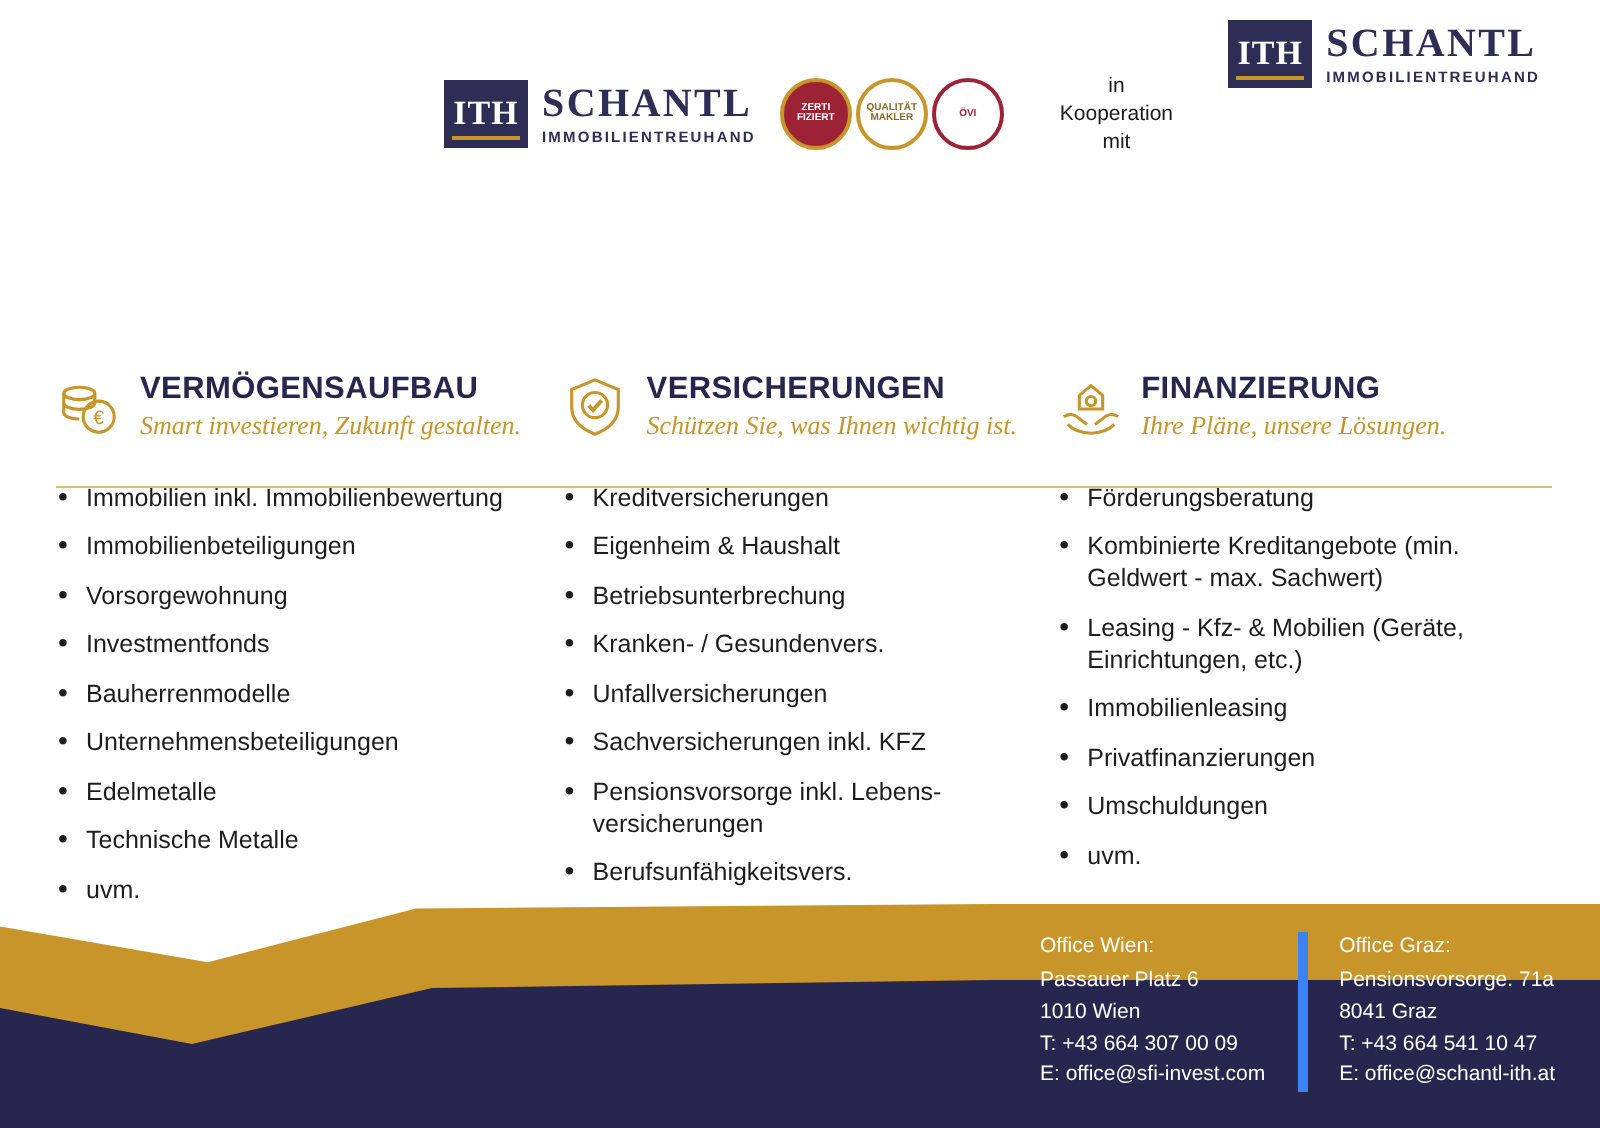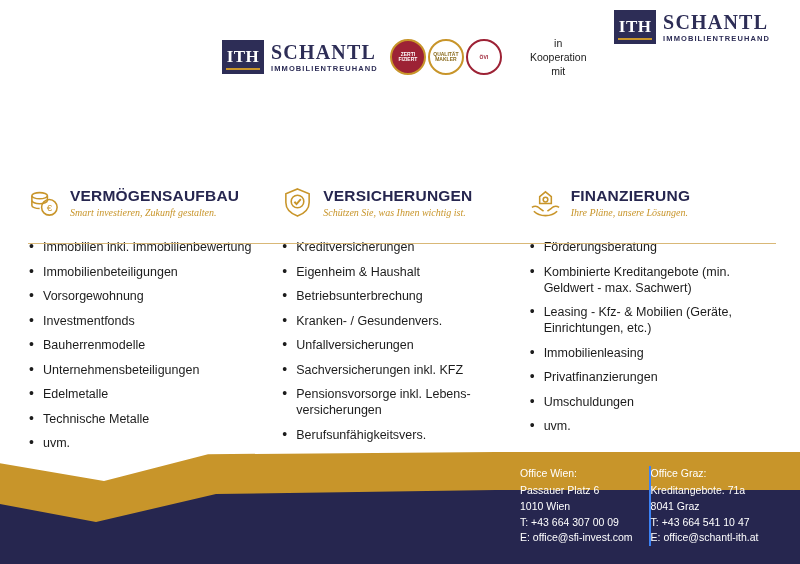--- a/index.html
+++ b/index.html
@@ -120,21 +120,21 @@
   .col-icon svg { display: block; }
   .col-title {
     font-size: 15.5px;
     font-weight: bold;
     color: #26264f;
     letter-spacing: 0.2px;
   }
   .col-sub {
     font-family: "Liberation Serif", serif;
     font-style: italic;
-    font-size: 10px;
+    font-size: 13px;
     color: #c8952a;
     margin-top: 2px;
   }
   .col-head-text { line-height: 1.15; }
 
   .divider {
     position: absolute;
     top: 243px; left: 28px; right: 24px;
     height: 1px; background: #d9b877;
   }
@@ -175,21 +175,21 @@
   }
   .footer-cols {
     position: absolute;
     left: 520px; bottom: 18px;
     display: flex;
     color: #ffffff;
     font-size: 10.5px;
     line-height: 1.5;
   }
   .fcol { padding-right: 16px; }
-  .fcol + .fcol { border-left: 2px solid #3b82f6; }
+  .fcol + .fcol { border-left: 5px solid #3b82f6; padding-left: 16px; }
   .fcol .f-title { margin-bottom: 1px; }
 </style>
 </head>
 <body>
 
 <div class="page">
 
   <div class="topbar">
 
     <div class="corner-logo">
@@ -329,21 +329,21 @@
     <div class="footer-cols">
       <div class="fcol">
         <div class="f-title">Office Wien:</div>
         <div>Passauer Platz 6</div>
         <div>1010 Wien</div>
         <div>T: +43 664 307 00 09</div>
         <div>E: office@sfi-invest.com</div>
       </div>
       <div class="fcol">
         <div class="f-title">Office Graz:</div>
-        <div>Kreditangebote. 71a</div>
+        <div>Pensionsvorsorge. 71a</div>
         <div>8041 Graz</div>
         <div>T: +43 664 541 10 47</div>
         <div>E: office@schantl-ith.at</div>
       </div>
     </div>
   </div>
 
 </div>
 
 </body></html>

